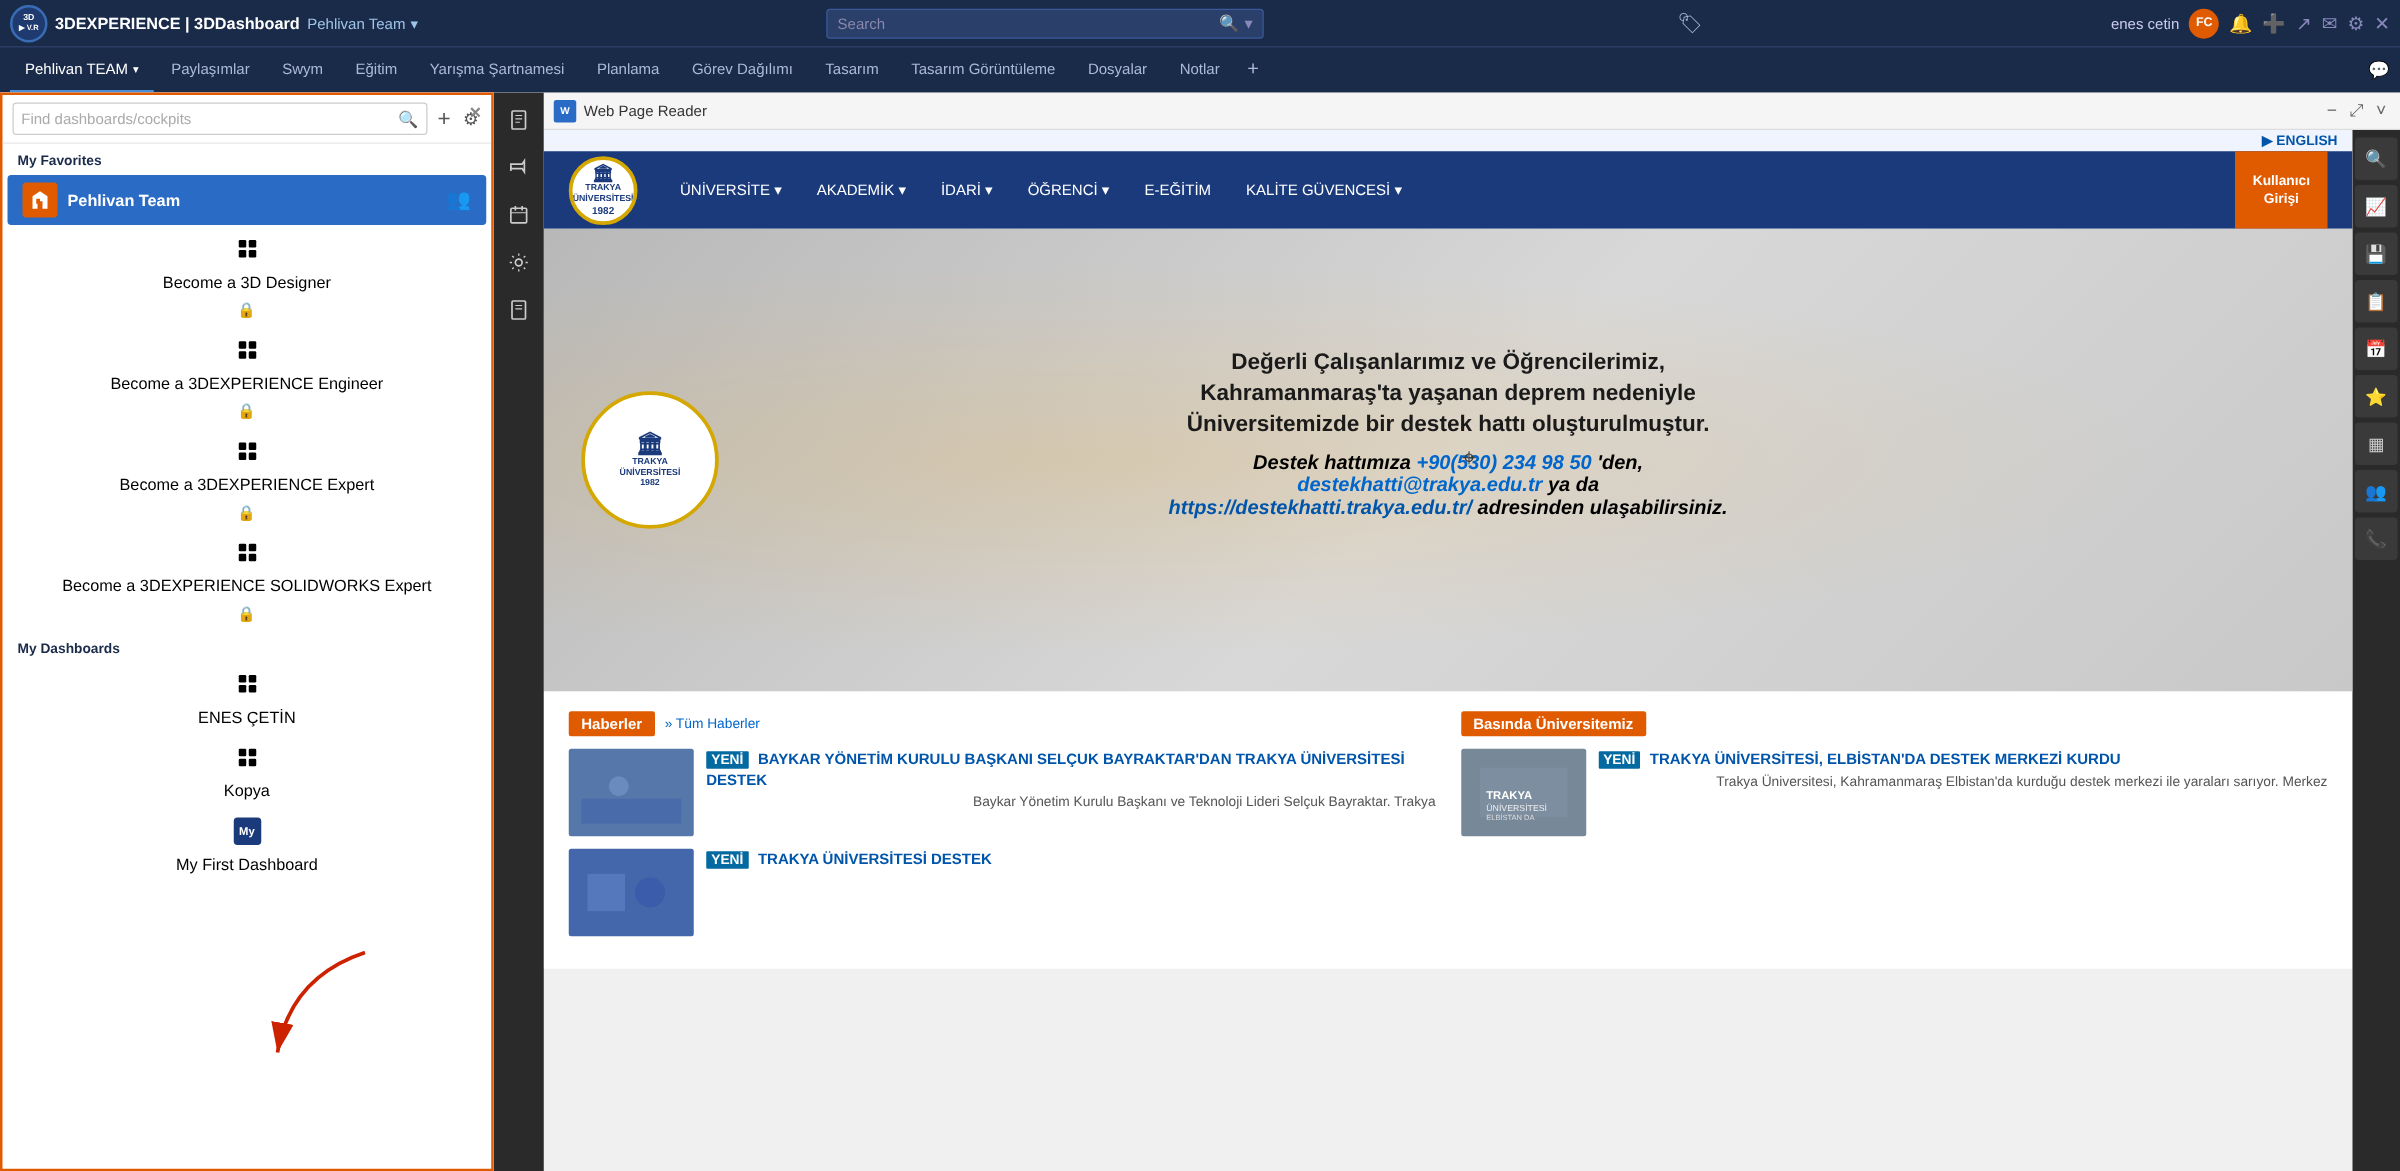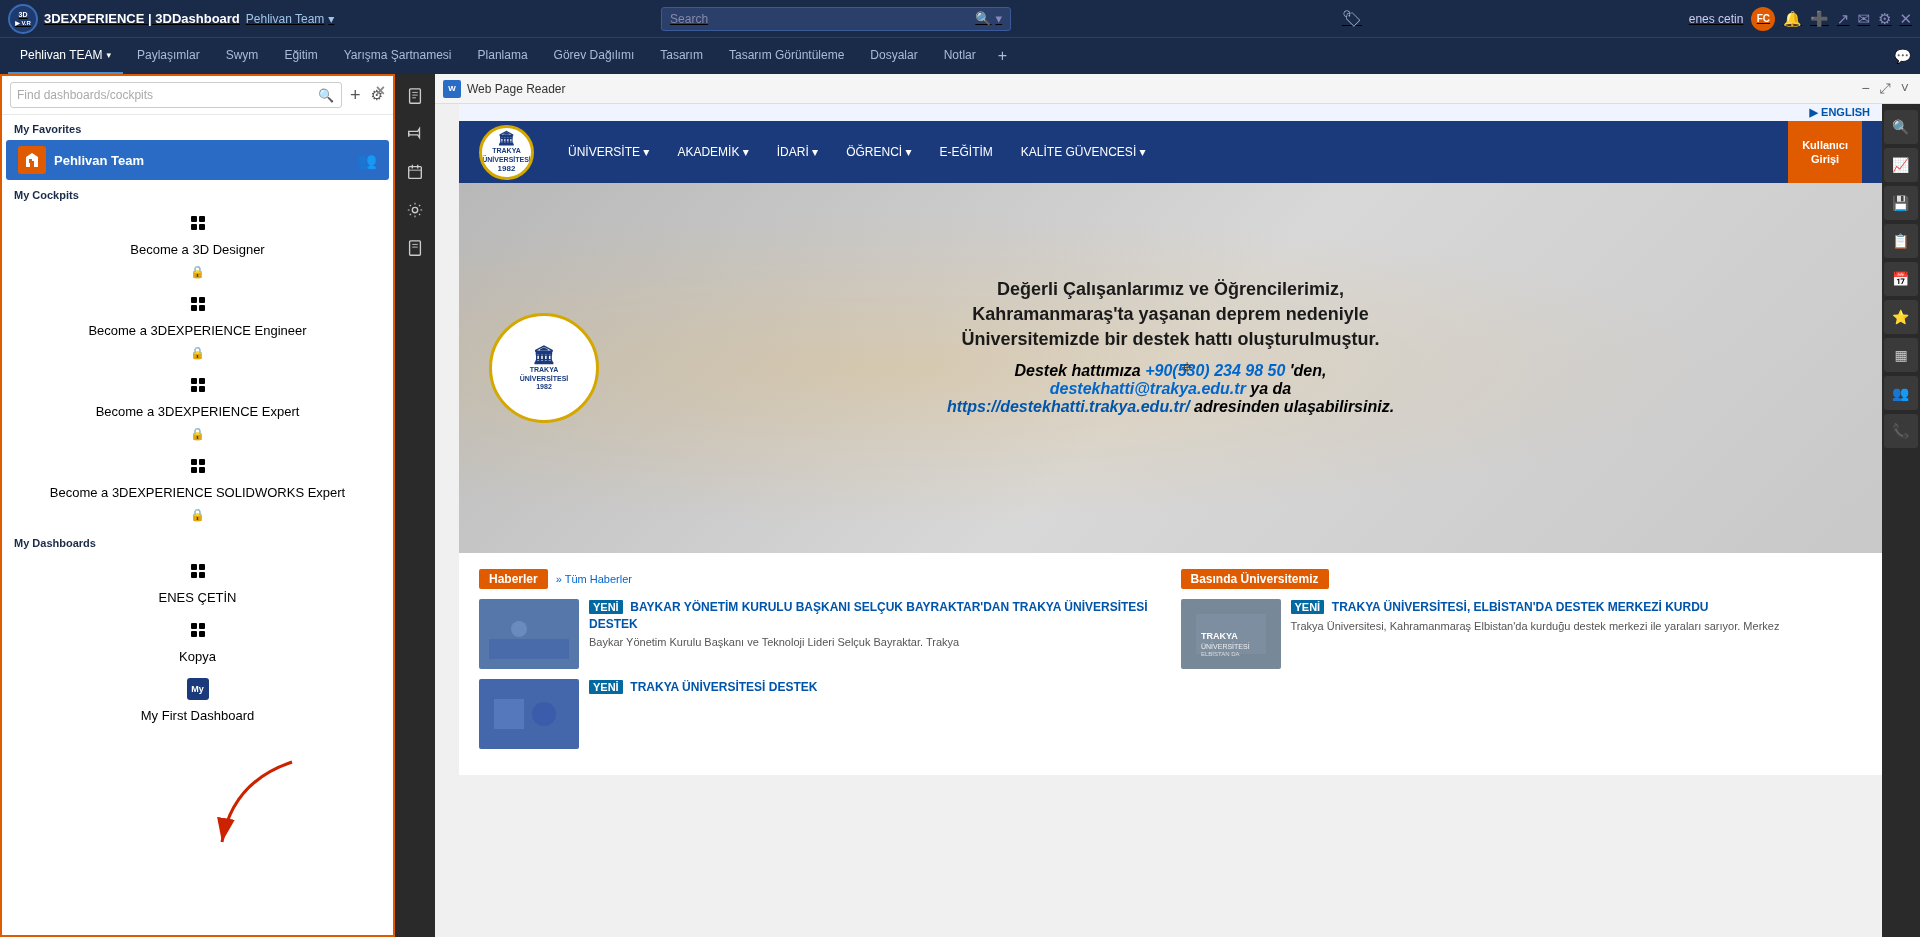--- a/index.html
+++ b/index.html
@@ -3,21 +3,21 @@
   <meta charset="utf-8">
   <style>
     * { box-sizing: border-box; margin: 0; padding: 0; }
     body { font-family: 'Segoe UI', Arial, sans-serif; font-size: 13px; background: #f0f0f0; overflow: hidden; width: 1920px; height: 937px; }
 
     
     .top-bar {
       display: flex; align-items: center;
       background: #1a2b4a; height: 37px;
       padding: 0 8px; gap: 6px;
-      position: relative; z-index: 100; text-decoration: underline;
+      position: relative; z-index: 100;
     }
     .top-bar-logo { display: flex; align-items: center; gap: 6px; }
     .logo-circle {
       width: 30px; height: 30px; border-radius: 50%;
       background: #1e3a6e; border: 2px solid #3a6cb5;
       display: flex; align-items: center; justify-content: center;
       color: #fff; font-size: 8px; font-weight: bold; text-align: center;
       flex-shrink: 0;
     }
     .top-bar-title { color: #fff; font-size: 13px; font-weight: 600; white-space: nowrap; }
@@ -268,40 +268,39 @@
       font-size: 10px; color: #fff;
     }
     .news-content { flex: 1; }
     .news-tag {
       background: #0369a1; color: #fff;
       font-size: 11px; font-weight: bold;
       padding: 1px 4px; margin-right: 4px; border-radius: 1px;
       display: inline-block;
     }
     .news-headline { font-size: 12px; font-weight: bold; color: #0055aa; line-height: 1.3; }
-    .news-summary { font-size: 11px; color: #555; margin-top: 3px; line-height: 1.3; }
+    .news-summary { font-size: 11px; color: #555; margin-top: 3px; line-height: 1.3; text-align: right; }
 
     
     .right-sidebar {
       width: 38px; background: #2a2a2a;
       display: flex; flex-direction: column;
       align-items: center; padding: 6px 0; gap: 4px;
     }
     .rs-btn {
       width: 34px; height: 34px;
       background: #3a3a3a; border-radius: 3px;
       display: flex; align-items: center; justify-content: center;
       color: #ccc; cursor: pointer; font-size: 14px;
     }
 
     
     .embedded-wrapper {
       flex: 1; display: flex; overflow: hidden;
       position: relative;
-      padding-left: 24px;
     }
 
     .embedded-inner {
       flex: 1; display: flex; flex-direction: column; overflow: hidden;
     }
 
     .english-bar {
       background: #f0f4ff; display: flex; justify-content: flex-end;
       padding: 2px 12px; font-size: 11px;
     }
@@ -403,21 +402,20 @@
       <div class="fav-icon">
         <svg width="18" height="18" viewBox="0 0 18 18" fill="none">
           <path d="M9 2L3 6v10h4v-6h4v6h4V6L9 2z" fill="#fff"></path>
           <rect x="6" y="8" width="3" height="4" fill="#e05a00"></rect>
         </svg>
       </div>
       <span class="fav-label">Pehlivan Team</span>
       <span class="fav-people">👥</span>
     </div>
 
-    <div class="section-title">My Cockpits</div>
     <div class="sidebar-item">
       <div class="item-icon">
         <div class="grid-icon">
             <span></span>
             <span></span>
             <span></span>
             <span></span>
           </div>
       </div>
       <span class="item-label">Become a 3D Designer</span>

